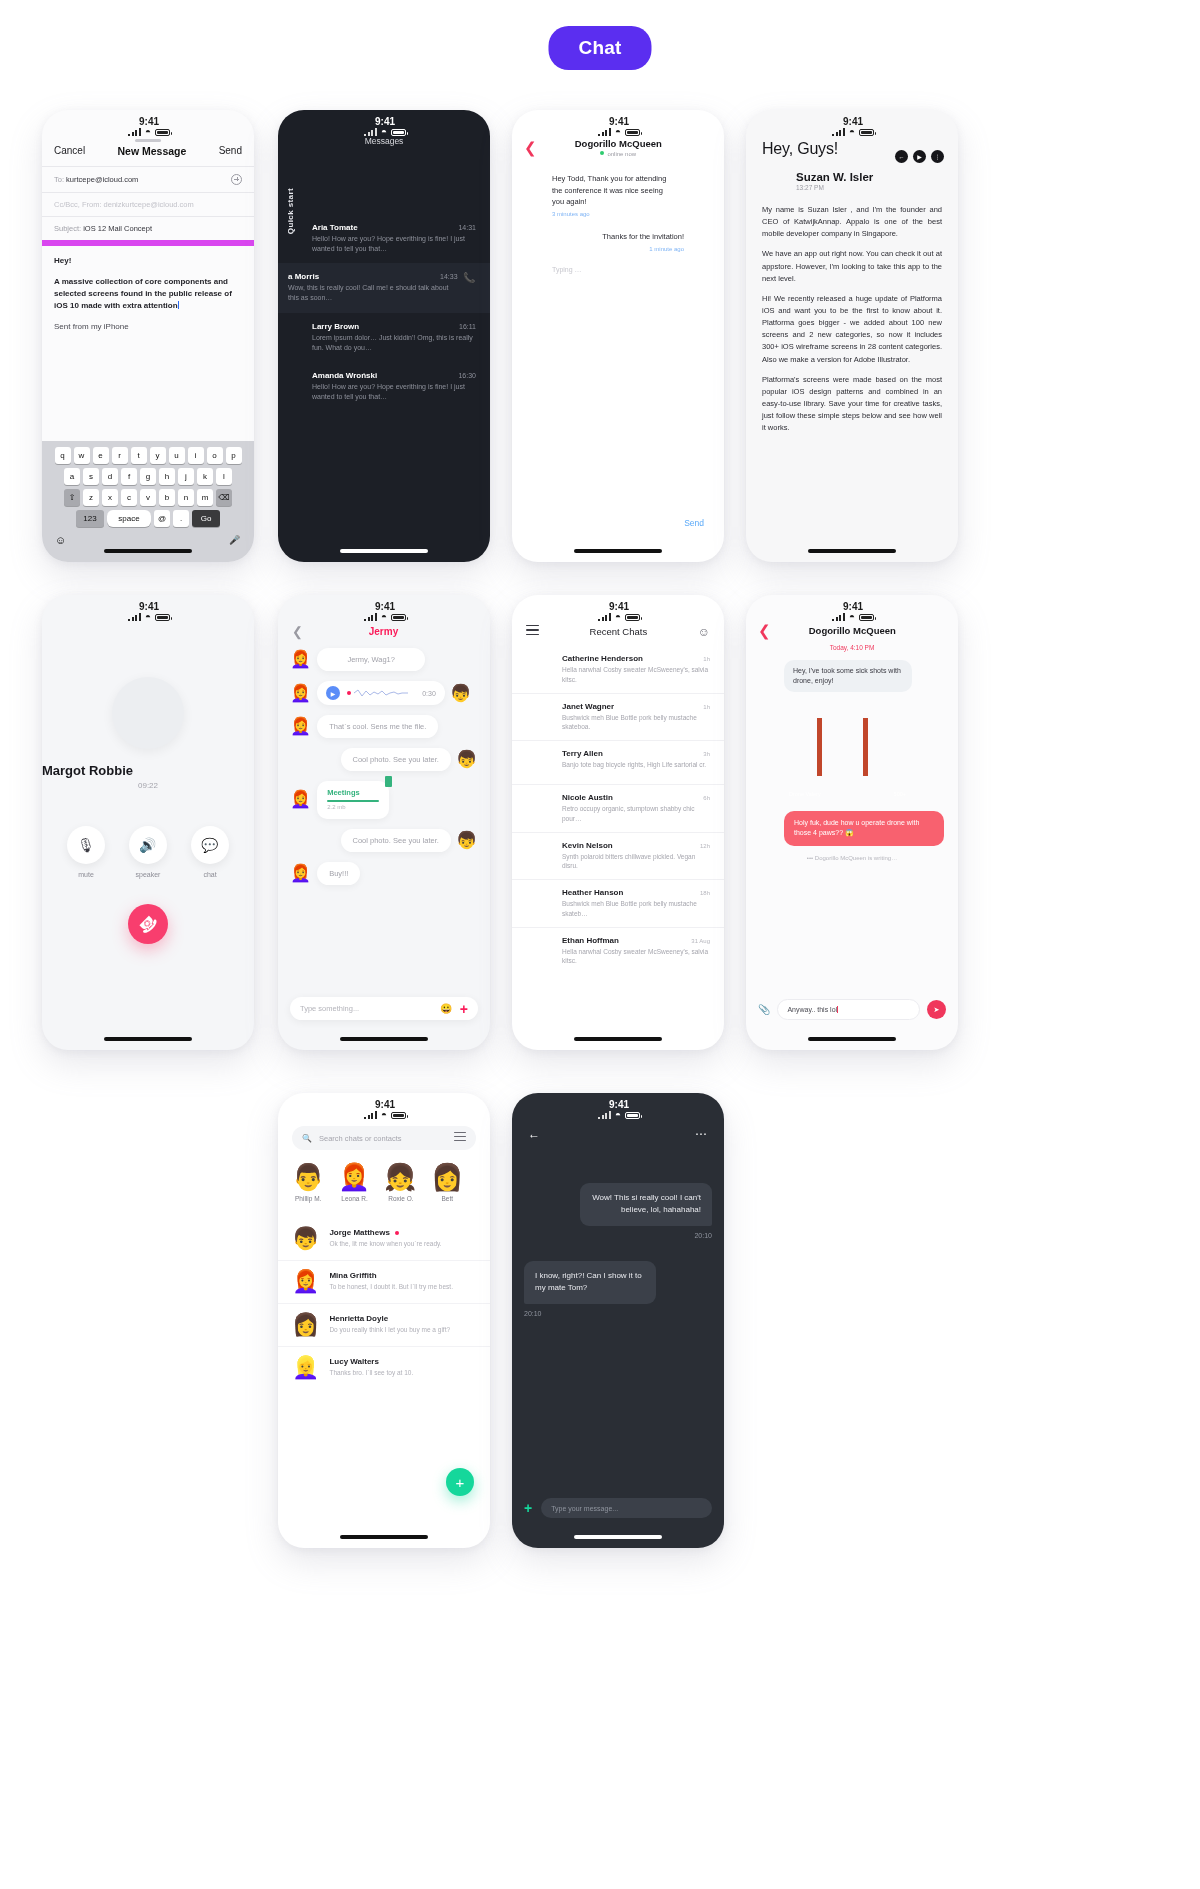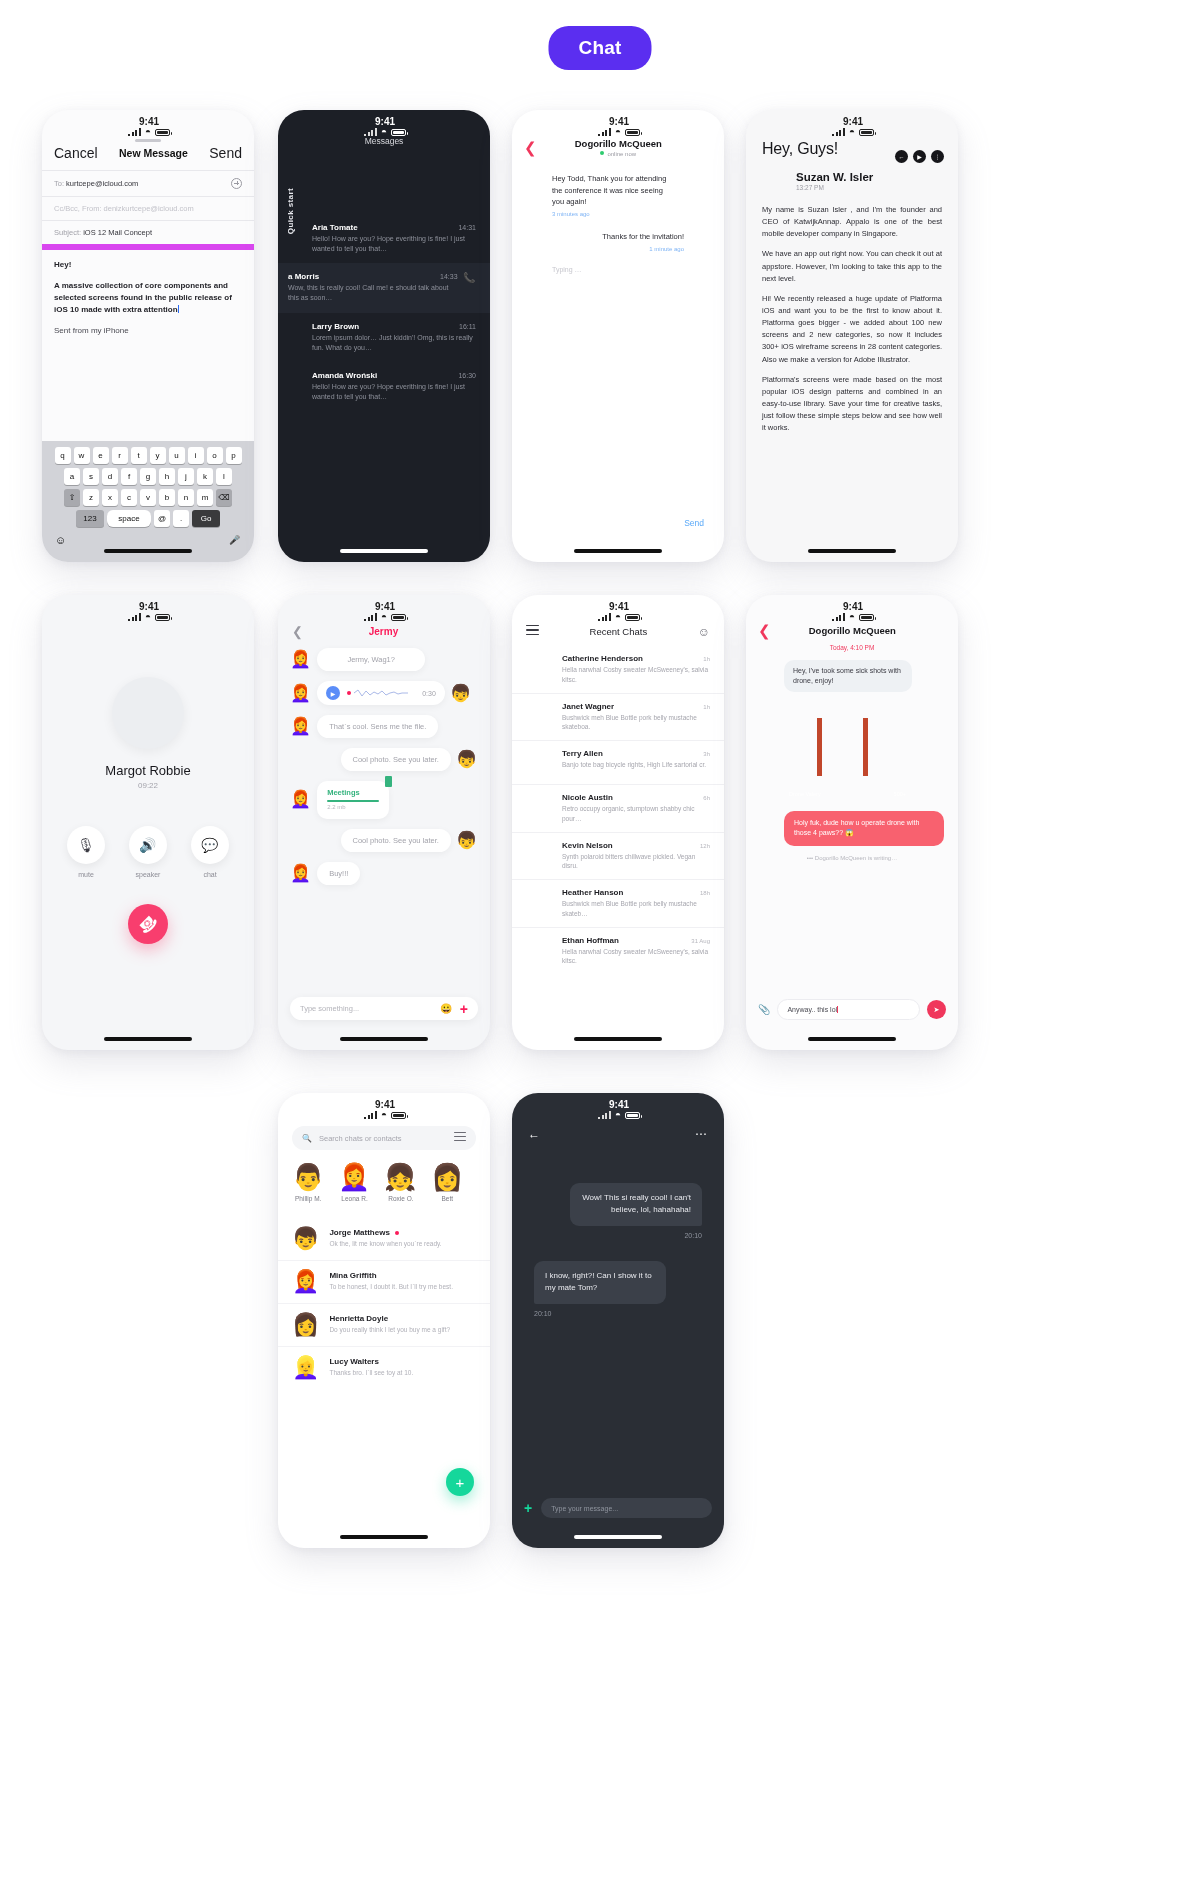--- a/index.html
+++ b/index.html
@@ -53,21 +53,21 @@
   .homebar {
     position:absolute; bottom:9px; left:50%; transform:translateX(-50%);
     width:88px; height:4px; border-radius:2px; background:#111;
   }
   .phone.dark .homebar { background:#fff; }
 
   
   #s1 { left:42px; top:110px; width:212px; height:452px; background:#fbfbfc; }
   .nm-grabber { width:26px; height:2.5px; background:#c9c9cf; border-radius:2px; margin:5px auto 0; }
   .nm-nav { display:flex; align-items:center; justify-content:space-between; padding:3px 12px 9px; }
-  .nm-nav .side { font-size:14px; color:#1b1b1f; }
+  .nm-nav .side { font-size:10px; color:#1b1b1f; }
   .nm-title { font-size:10.5px; font-weight:bold; color:#111; }
   .nm-row { border-top:1px solid #e8e8ec; padding:7px 12px; display:flex; align-items:center; justify-content:space-between; font-size:7.5px; }
   .nm-lbl { color:#a2a2aa; }
   .nm-val { color:#35353c; }
   .nm-row.faded .nm-val { color:#c3c3ca; }
   .nm-row.faded .nm-lbl { color:#c3c3ca; }
   .plus-circle { width:11px; height:11px; border:1px solid #9a9aa2; border-radius:50%; position:relative; }
   .plus-circle::before,.plus-circle::after{content:"";position:absolute;background:#9a9aa2;}
   .plus-circle::before{left:2.4px;right:2.4px;top:4.8px;height:1px;}
   .plus-circle::after{top:2.4px;bottom:2.4px;left:4.8px;width:1px;}
@@ -136,21 +136,21 @@
   .atime { font-size:6.5px; color:#9a9aa2; margin-top:1px; }
   .art-body { padding:10px 16px 0; }
   .art-body p { font-size:7.5px; color:#2c2c33; line-height:1.62; text-align:justify; margin-bottom:8px; }
 
   
   #s5 { left:42px; top:595px; width:212px; height:455px; background:#f5f6f8; }
   .call-av-wrap { width:72px; height:72px; border-radius:50%; background:#eceef1;
      margin:58px auto 0; display:flex; align-items:center; justify-content:center;
      box-shadow:0 3px 12px rgba(0,0,0,.06);}
   .call-av { width:58px; height:58px; border-radius:50%; overflow:hidden; }
-  .call-name { text-align:center; font-size:13px; font-weight:normal; color:#17171c; margin-top:14px; }
+  .call-name { text-align:left; font-size:13px; font-weight:bold; color:#17171c; margin-top:14px; }
   .call-time { text-align:center; font-size:8px; color:#a4a4ac; margin-top:3px; }
   .call-actions { display:flex; justify-content:center; gap:24px; margin-top:36px; }
   .ca { text-align:center; }
   .ca-btn { width:38px; height:38px; border-radius:50%; background:#fff;
             display:flex; align-items:center; justify-content:center; font-size:14px;
             box-shadow:0 3px 10px rgba(0,0,0,.07); color:#3a3a42; }
   .ca-lbl { font-size:7px; color:#8c8c95; margin-top:7px; }
   .hangup { width:40px; height:40px; border-radius:50%; background:#f83e6e; margin:26px auto 0;
             display:flex; align-items:center; justify-content:center; color:#fff; font-size:16px;
             box-shadow:0 6px 16px rgba(248,62,110,.35); }
@@ -236,21 +236,21 @@
   .fab { position:absolute; right:16px; bottom:52px; width:28px; height:28px; border-radius:50%;
          background:#15d79b; color:#fff; display:flex; align-items:center; justify-content:center;
          font-size:15px; box-shadow:0 5px 14px rgba(21,215,155,.4); }
 
   
   #s10 { left:512px; top:1093px; width:212px; height:455px; background:#2a2e35; }
   .dk-nav { display:flex; align-items:center; justify-content:space-between; padding:6px 16px 0; }
   .dk-back { color:#fff; font-size:12px; }
   .dk-av { width:22px; height:22px; border-radius:50%; overflow:hidden; }
   .dk-dots { color:#fff; font-size:12px; letter-spacing:1px; }
-  .dk-row { padding:0 22px; }
+  .dk-row { padding:0 12px; }
   .dk-bub { background:#3b4049; border-radius:9px 9px 2px 9px; padding:9px 11px;
             font-size:8px; color:#e8e9ee; line-height:1.55; display:inline-block; max-width:132px; }
   .dk-bub.left { border-radius:9px 9px 9px 2px; }
   .dk-t { font-size:7px; color:#8f949e; margin-top:6px; }
   .dk-input { position:absolute; left:12px; right:12px; bottom:30px; display:flex; align-items:center; gap:9px; }
   .dk-plus { color:#15d79b; font-size:14px; font-weight:bold; }
   .dk-field { flex:1; background:#3b4049; border-radius:11px; height:20px; display:flex;
               align-items:center; padding:0 10px; font-size:7px; color:#8f949e; }
 
   

